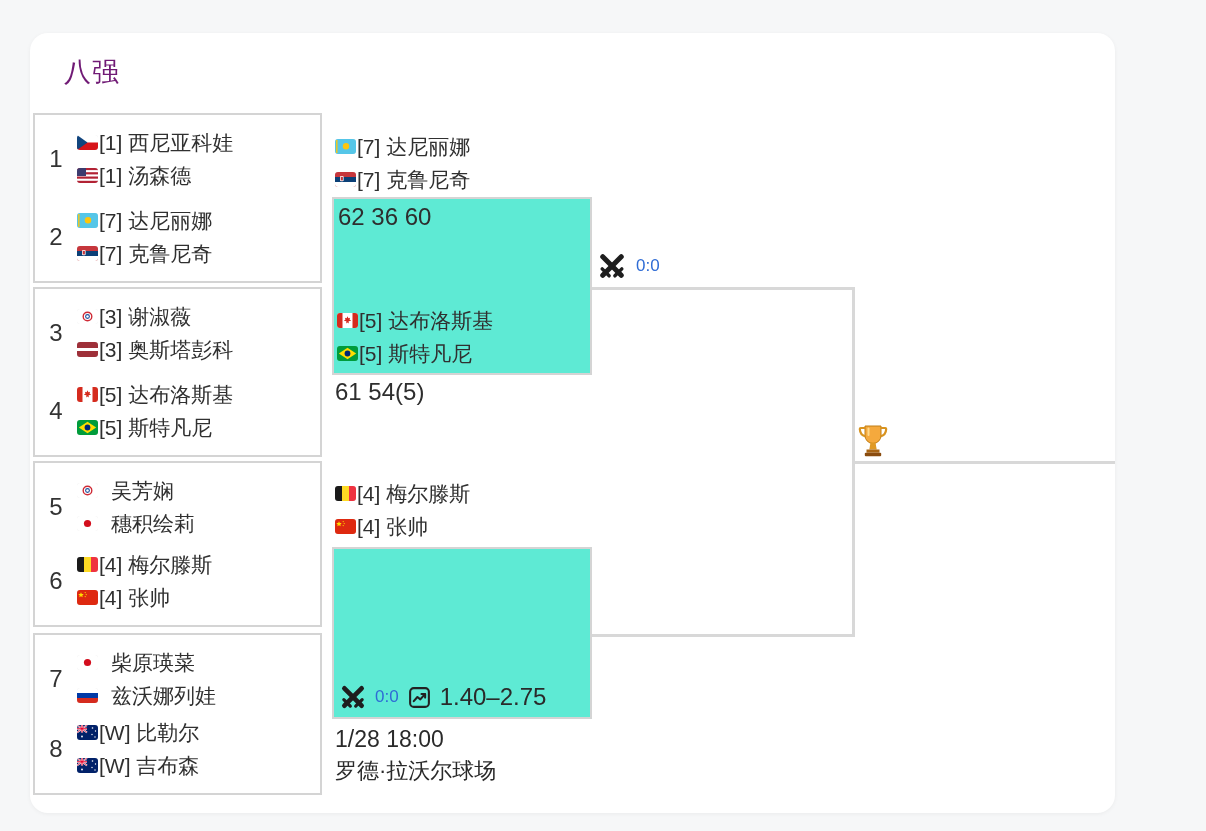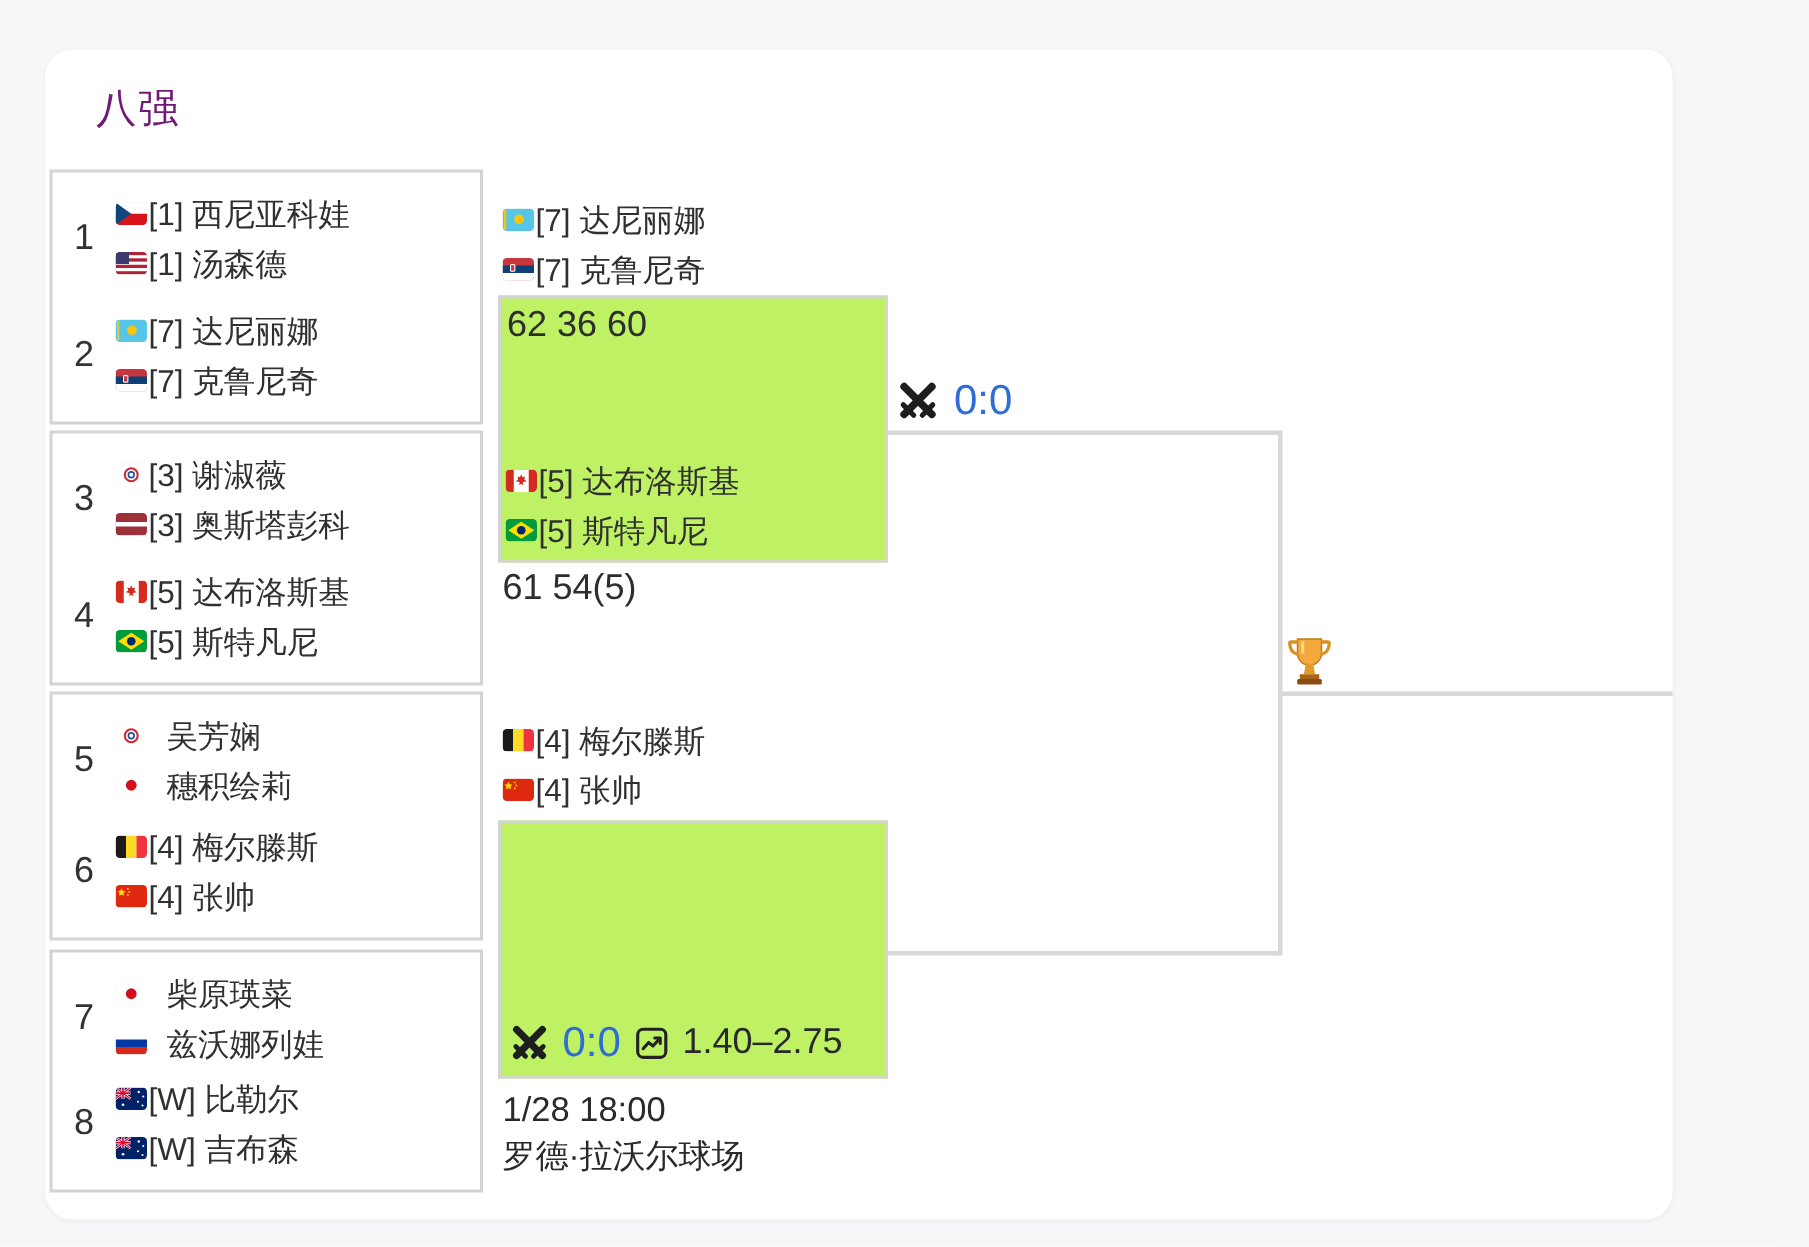--- a/index.html
+++ b/index.html
@@ -32,29 +32,29 @@
   .player-line.noseed .player-label{padding-left:12px;}
   .flag{width:21px;height:15px;flex:none;border-radius:3px;overflow:hidden;
         box-shadow:inset 0 0 0 1px rgba(0,0,0,0.10);}
   .flag svg{display:block;}
   
   .sf-names{position:absolute;display:flex;flex-direction:column;}
   #sf1-team1{left:305px;top:97px;}
   #sf2-team1{left:305px;top:444px;}
   .sf-box{
     position:absolute;left:302px;width:260px;box-sizing:border-box;
-    border:2px solid #d4d4d4;background:#bef264;
+    border:2px solid #d4d4d4;background:#5eead4;
   }
   #sf1-box{top:164px;height:178px;}
   #sf2-box{top:514px;height:172px;}
   .sf-score{font-size:24px;color:#2e2e2e;padding:4px 0 0 4px;line-height:28px;}
   .sf-inner-names{position:absolute;left:3px;bottom:3px;display:flex;flex-direction:column;}
   .sf-score-below{position:absolute;left:305px;top:345px;font-size:24px;line-height:28px;color:#2e2e2e;}
   .status{position:absolute;left:567px;top:218px;display:flex;align-items:center;gap:9px;}
-  .status-score{font-size:28px;font-weight:400;}
+  .status-score{font-size:17px;font-weight:400;}
   .odds-row{position:absolute;left:5px;bottom:6px;display:flex;align-items:center;gap:8px;}
   .odds-text{font-size:24px;color:#2a2a2a;}
   .meta-date{position:absolute;left:305px;top:691px;font-size:23px;line-height:30px;color:#2a2a2a;}
   .meta-venue{position:absolute;left:305px;top:722px;font-size:22px;line-height:32px;color:#2a2a2a;}
   
   .connector{position:absolute;background:#d8d8d8;}
   #conn-sf1{left:562px;top:254px;width:262px;height:3px;}
   #conn-vert{left:822px;top:254px;width:3px;height:350px;}
   #conn-sf2{left:562px;top:601px;width:262px;height:3px;}
   #conn-final{left:822px;top:428px;width:263px;height:3px;}

